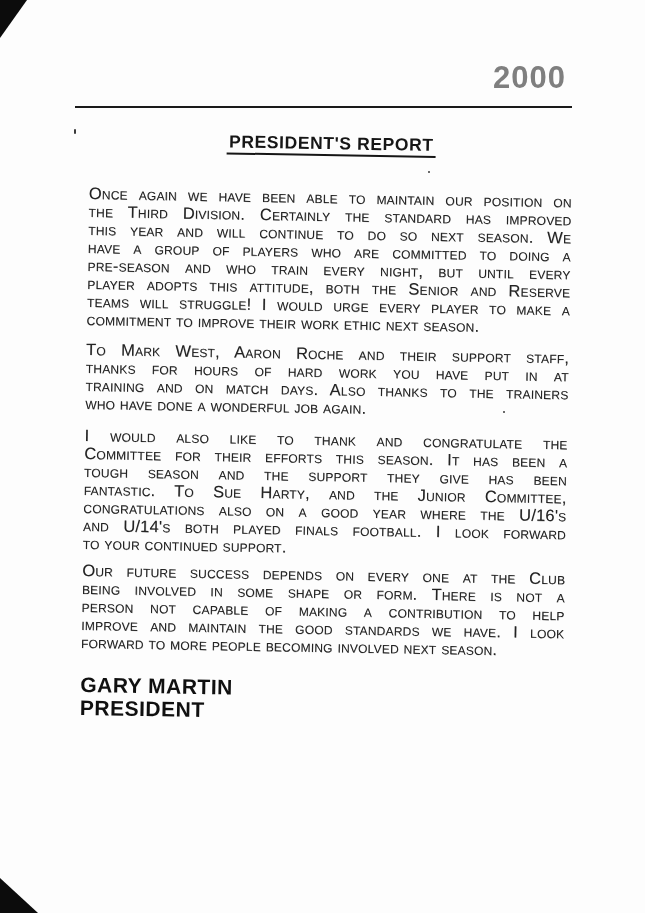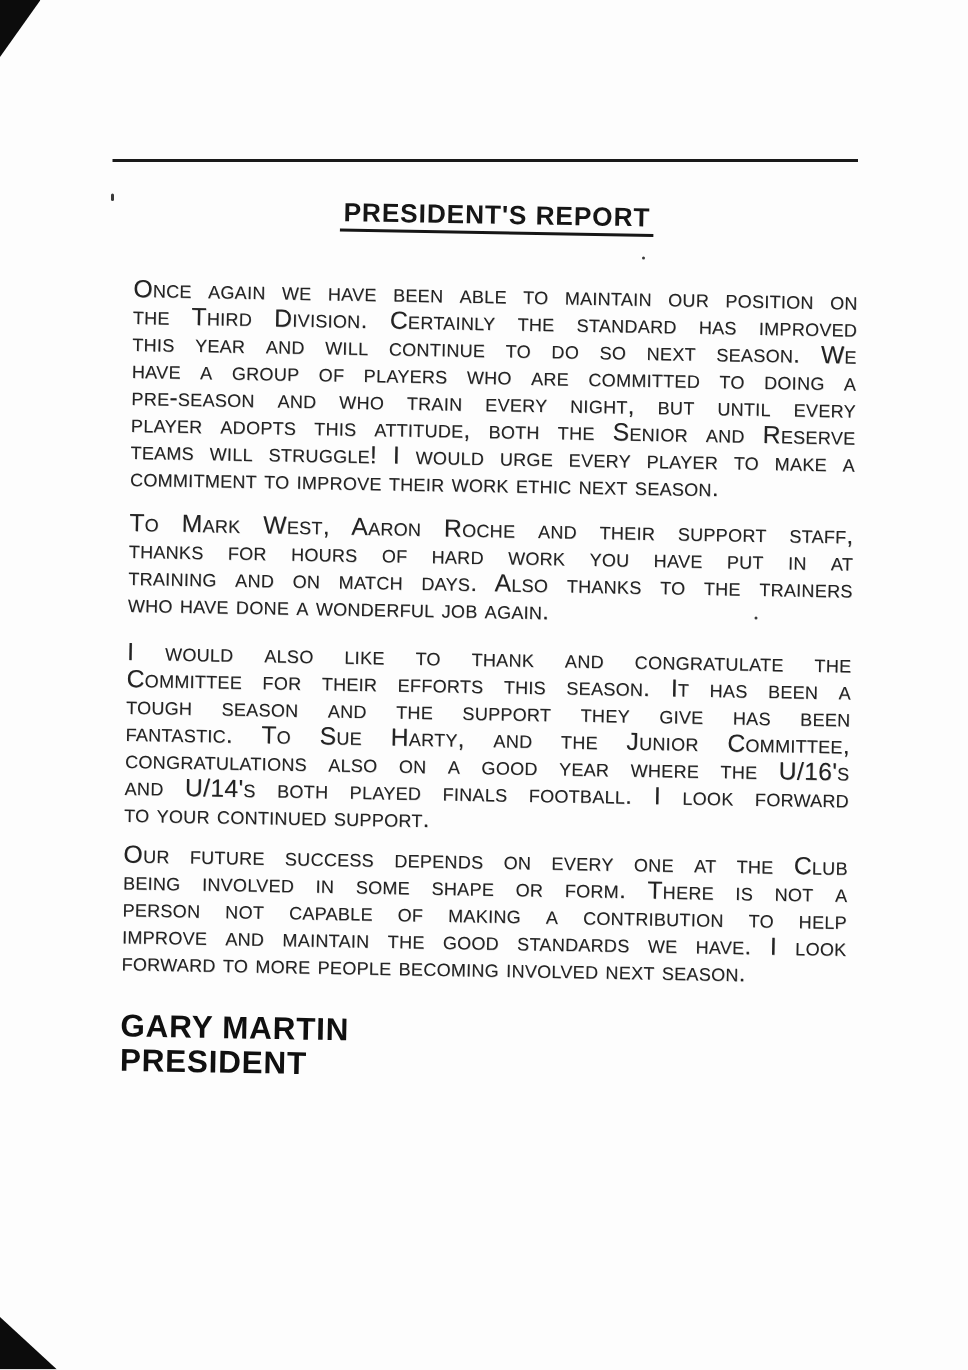--- a/index.html
+++ b/index.html
@@ -49,20 +49,21 @@
   }
 </style>
 </head>
 <body>
 
 <div class="page">
 
   <div class="corner corner-tl"></div>
   <div class="corner corner-bl"></div>
 
+  <div class="year">2000</div>
   <div class="rule"></div>
 
   <div class="speck speck-a"></div>
   <div class="speck speck-b"></div>
   <div class="speck speck-c"></div>
 
   <div class="content">
 
     <div class="title">
       <span>PRESIDENT'S REPORT</span>

